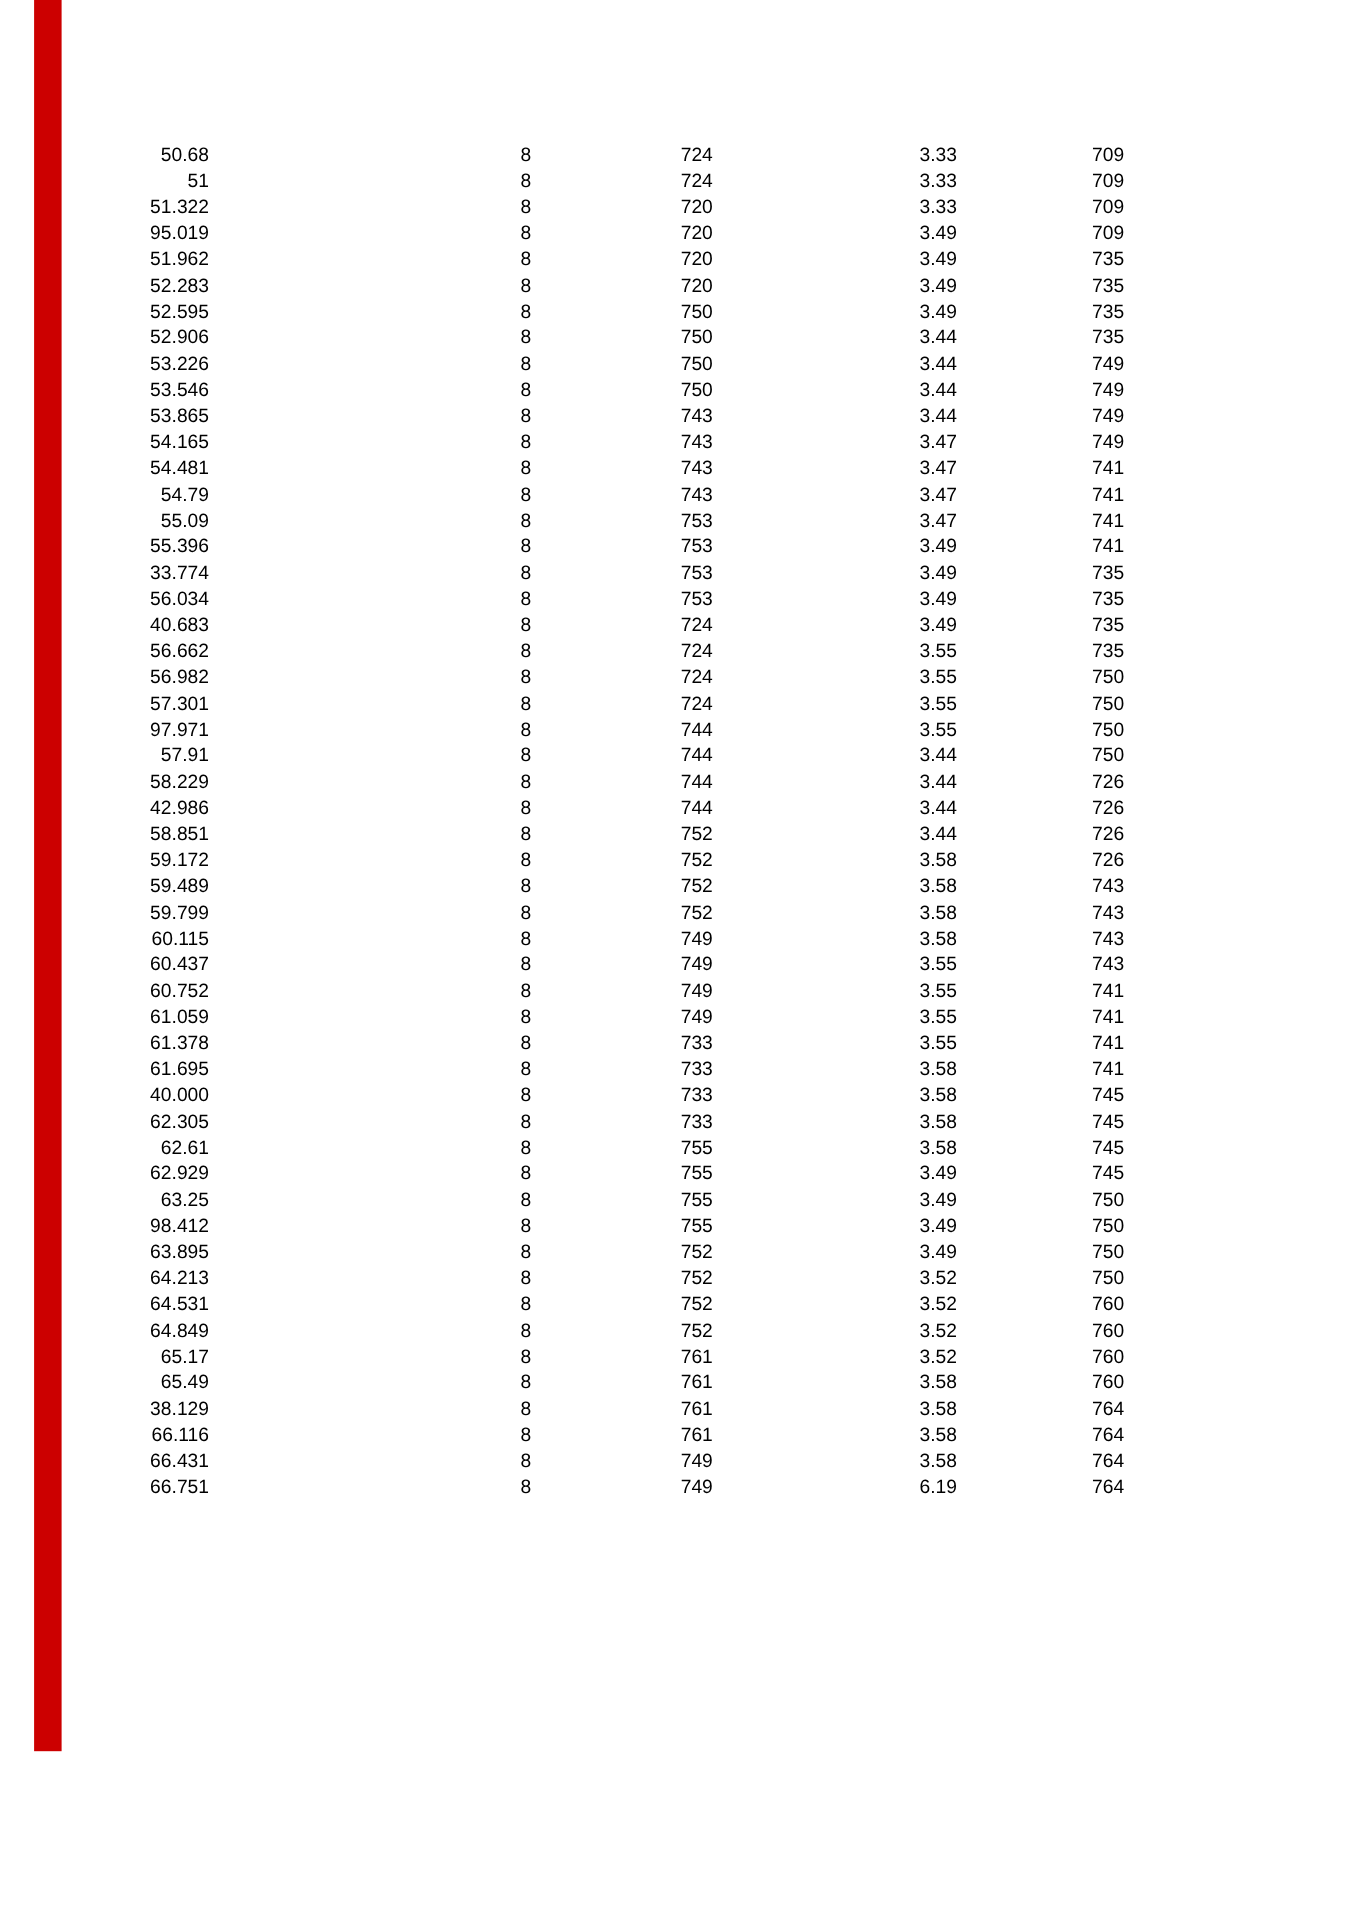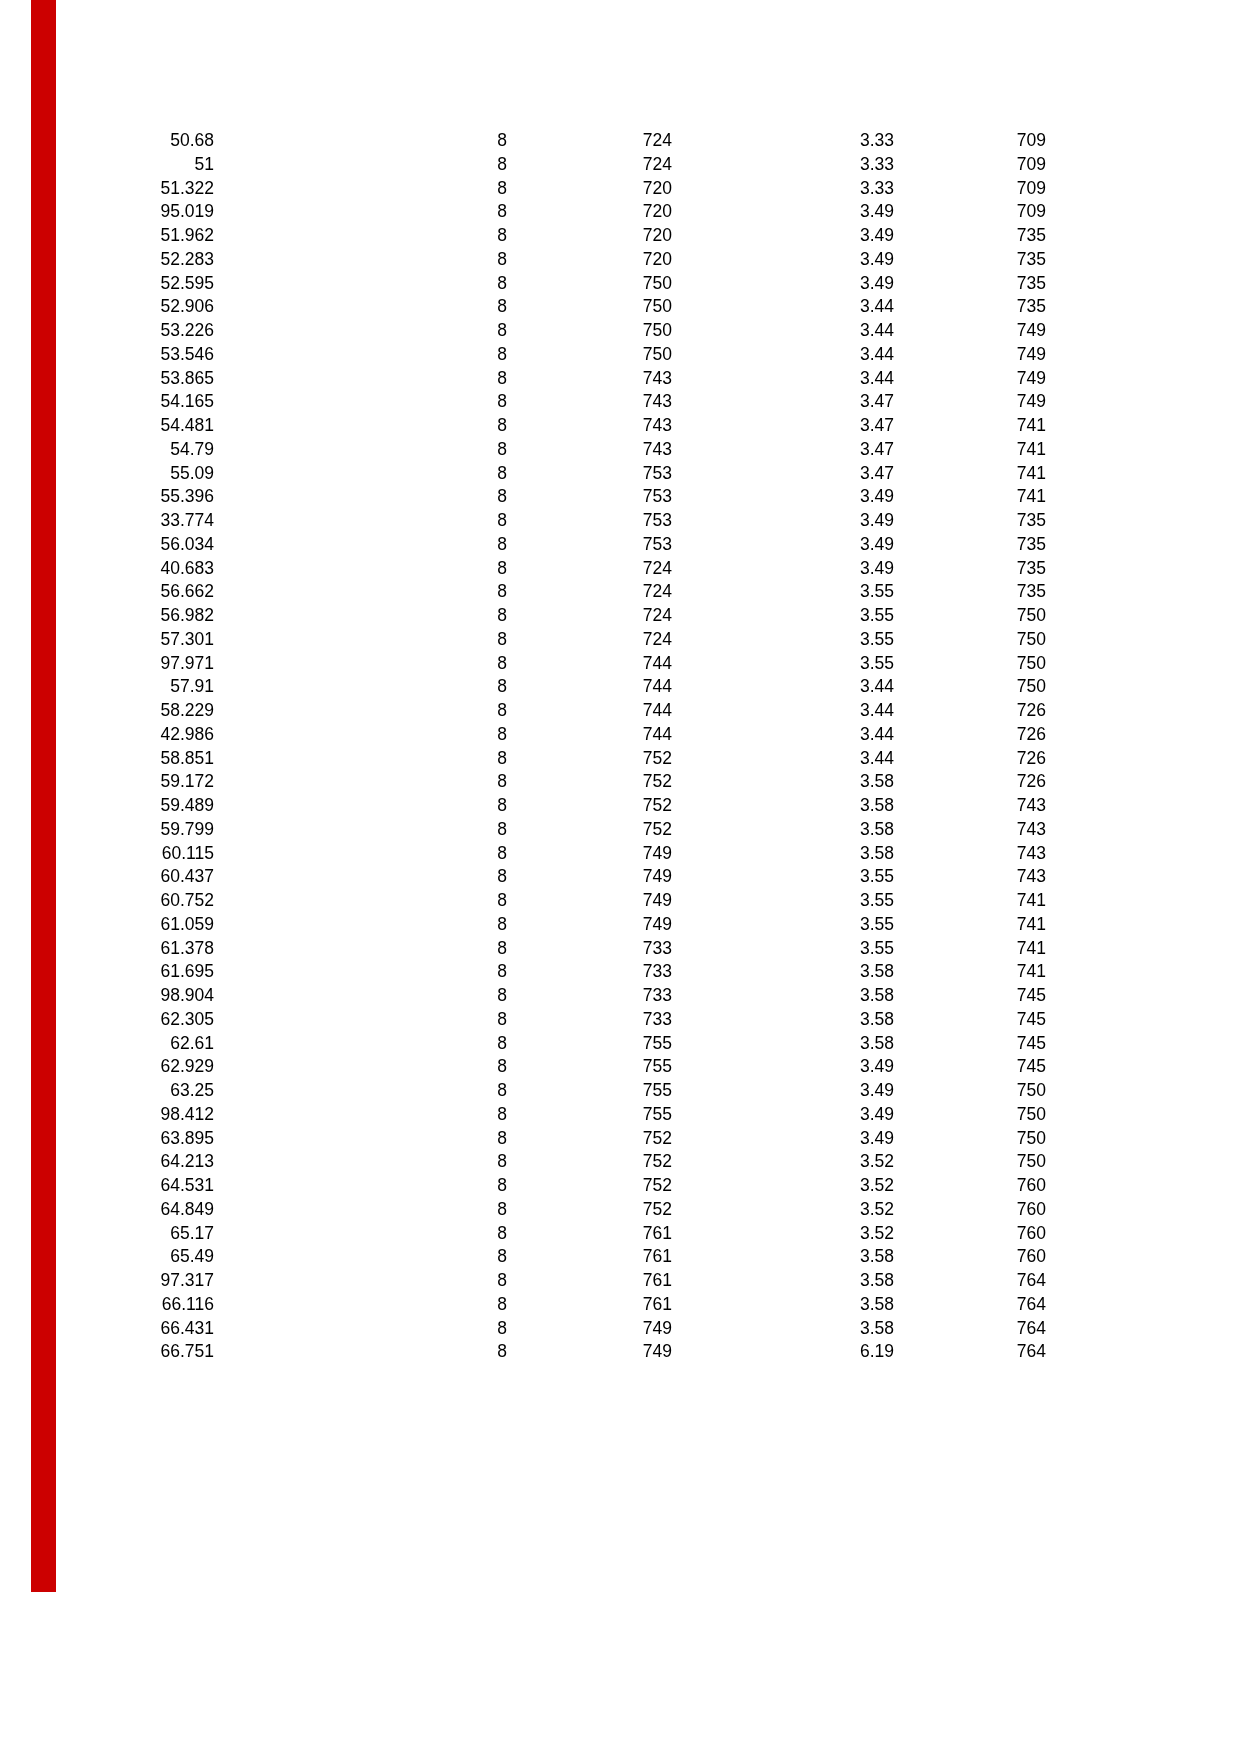--- a/index.html
+++ b/index.html
@@ -18,21 +18,20 @@
     width:25px;
     height:1592px;
   }
   .table{
     position:absolute;
     left:0;
     top:129px;
     width:1067px;
     font-size:17.5px;
     color:#000000;
-    margin-left:24px;
   }
   .row{
     display:grid;
     grid-template-columns:190px 293px 165px 222px 152px;
     height:23.75px;
     line-height:23.75px;
   }
   .cell{
     text-align:right;
     white-space:pre;
@@ -290,21 +289,21 @@
         <span class="cell">741</span>
       </div>
       <div class="row">
         <span class="cell">61.695</span>
         <span class="cell">8</span>
         <span class="cell">733</span>
         <span class="cell">3.58</span>
         <span class="cell">741</span>
       </div>
       <div class="row">
-        <span class="cell">98.904</span>
+        <span class="cell">40.000</span>
         <span class="cell">8</span>
         <span class="cell">733</span>
         <span class="cell">3.58</span>
         <span class="cell">745</span>
       </div>
       <div class="row">
         <span class="cell">62.305</span>
         <span class="cell">8</span>
         <span class="cell">733</span>
         <span class="cell">3.58</span>
@@ -374,21 +373,21 @@
         <span class="cell">760</span>
       </div>
       <div class="row">
         <span class="cell">65.49</span>
         <span class="cell">8</span>
         <span class="cell">761</span>
         <span class="cell">3.58</span>
         <span class="cell">760</span>
       </div>
       <div class="row">
-        <span class="cell">97.317</span>
+        <span class="cell">38.129</span>
         <span class="cell">8</span>
         <span class="cell">761</span>
         <span class="cell">3.58</span>
         <span class="cell">764</span>
       </div>
       <div class="row">
         <span class="cell">66.116</span>
         <span class="cell">8</span>
         <span class="cell">761</span>
         <span class="cell">3.58</span>

